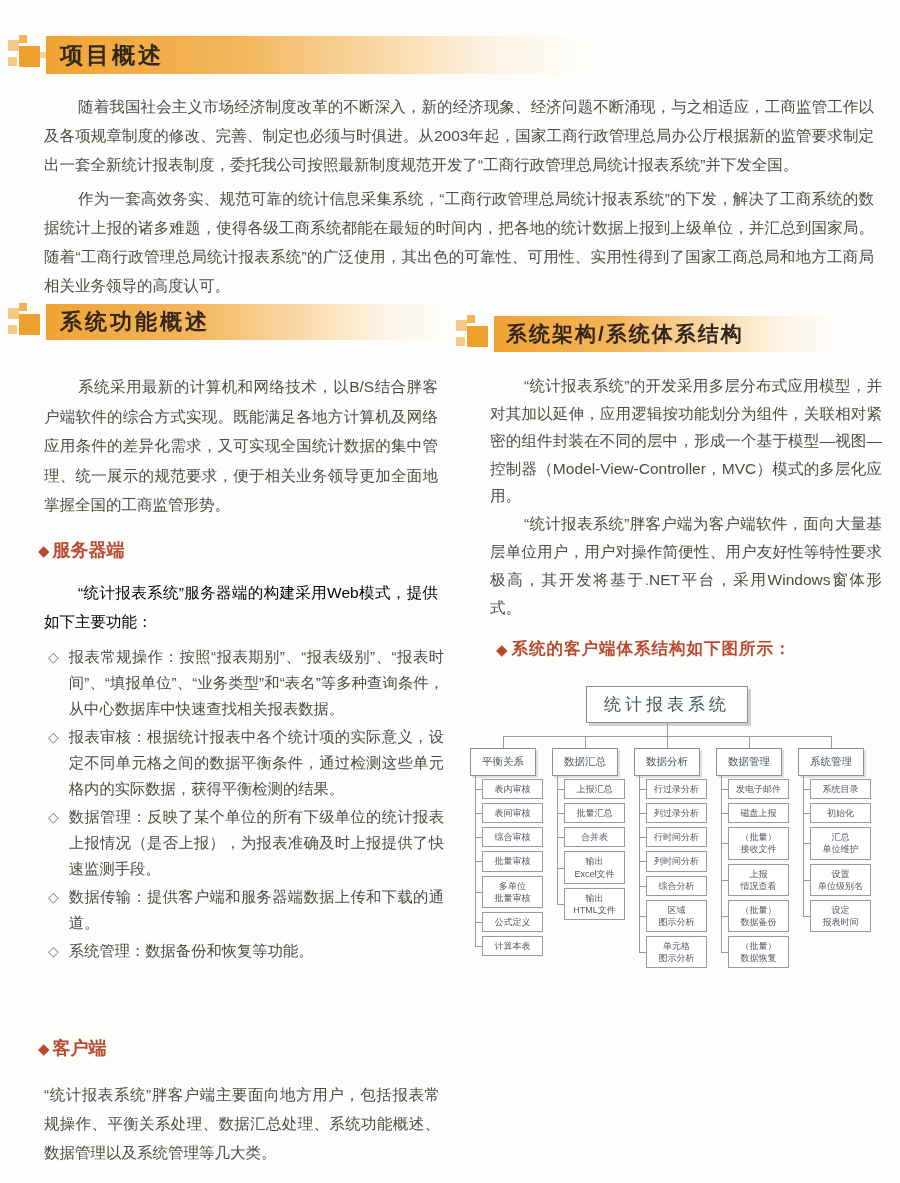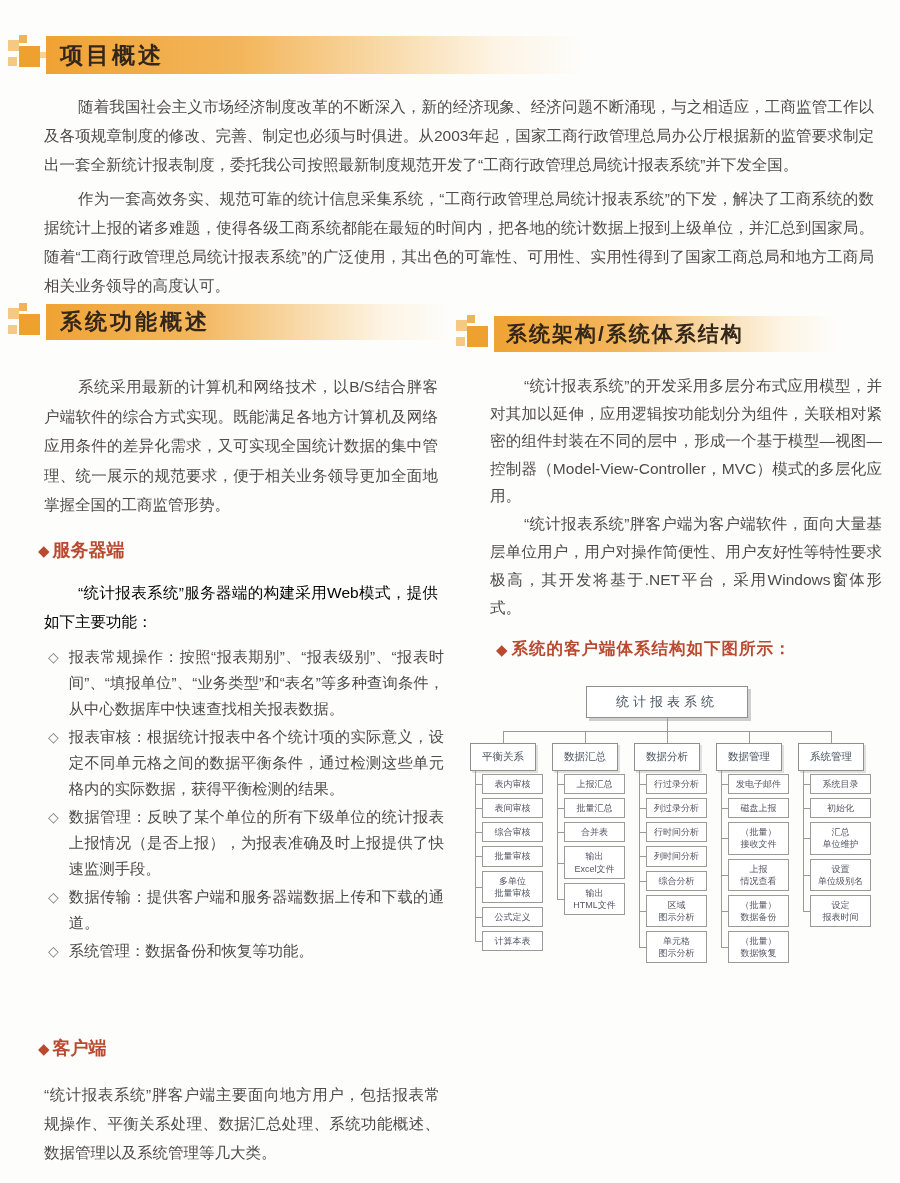--- a/index.html
+++ b/index.html
@@ -45,21 +45,21 @@
   .fmark{color:#767676;margin-right:10px;flex:0 0 auto;font-size:14px;line-height:26px;}
   .ftext{flex:1;text-align:justify;}
 
   #client-text{left:44px;top:1080px;width:396px;line-height:29px;}
 
   
   #diagram{position:absolute;left:462px;top:686px;width:410px;}
   .root-box{
     width:130px;margin:0 auto;padding:6px 15px;text-align:center;
     border:1px solid #8f8f8f;background:#fff;color:#4a5560;
-    font-size:13px;letter-spacing:4px;box-shadow:3px 3px 0 rgba(150,150,150,.45);
+    font-size:17px;letter-spacing:4px;box-shadow:3px 3px 0 rgba(150,150,150,.45);
   }
   .root-stem{width:1px;height:13px;background:#9a9a9a;margin:0 auto;}
   .branches{display:flex;}
   .branch{flex:1 1 0;position:relative;padding-top:12px;min-width:0;}
   .branch::before{content:'';position:absolute;top:0;left:0;right:0;border-top:1px solid #9a9a9a;}
   .branch:first-child::before{left:50%;}
   .branch:last-child::before{right:50%;}
   .branch::after{content:'';position:absolute;top:0;left:50%;height:12px;border-left:1px solid #9a9a9a;}
   .bbox{
     margin:0 8px;padding:6px 0;text-align:center;border:1px solid #8f8f8f;background:#fff;

